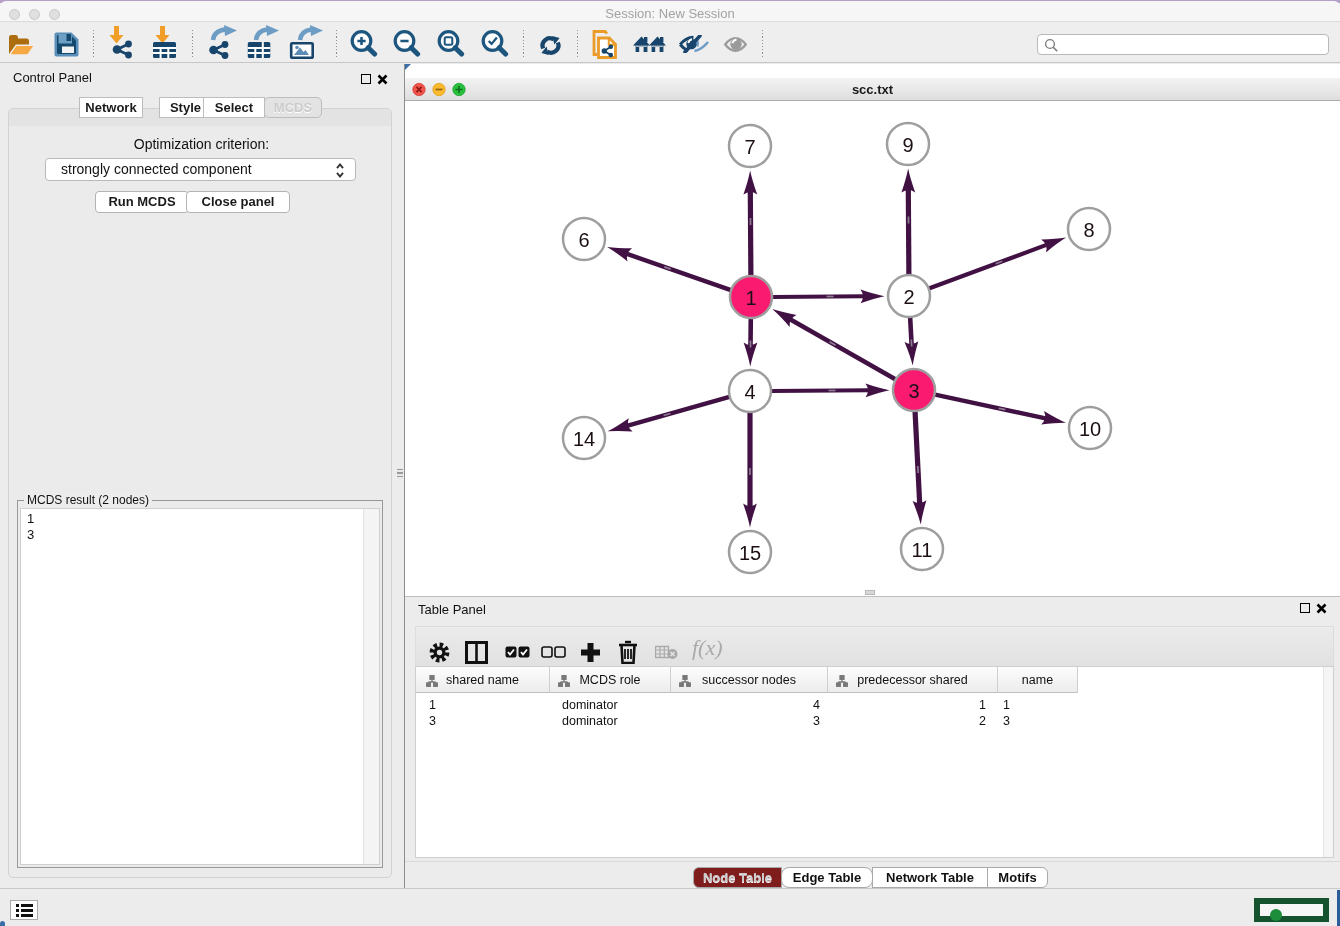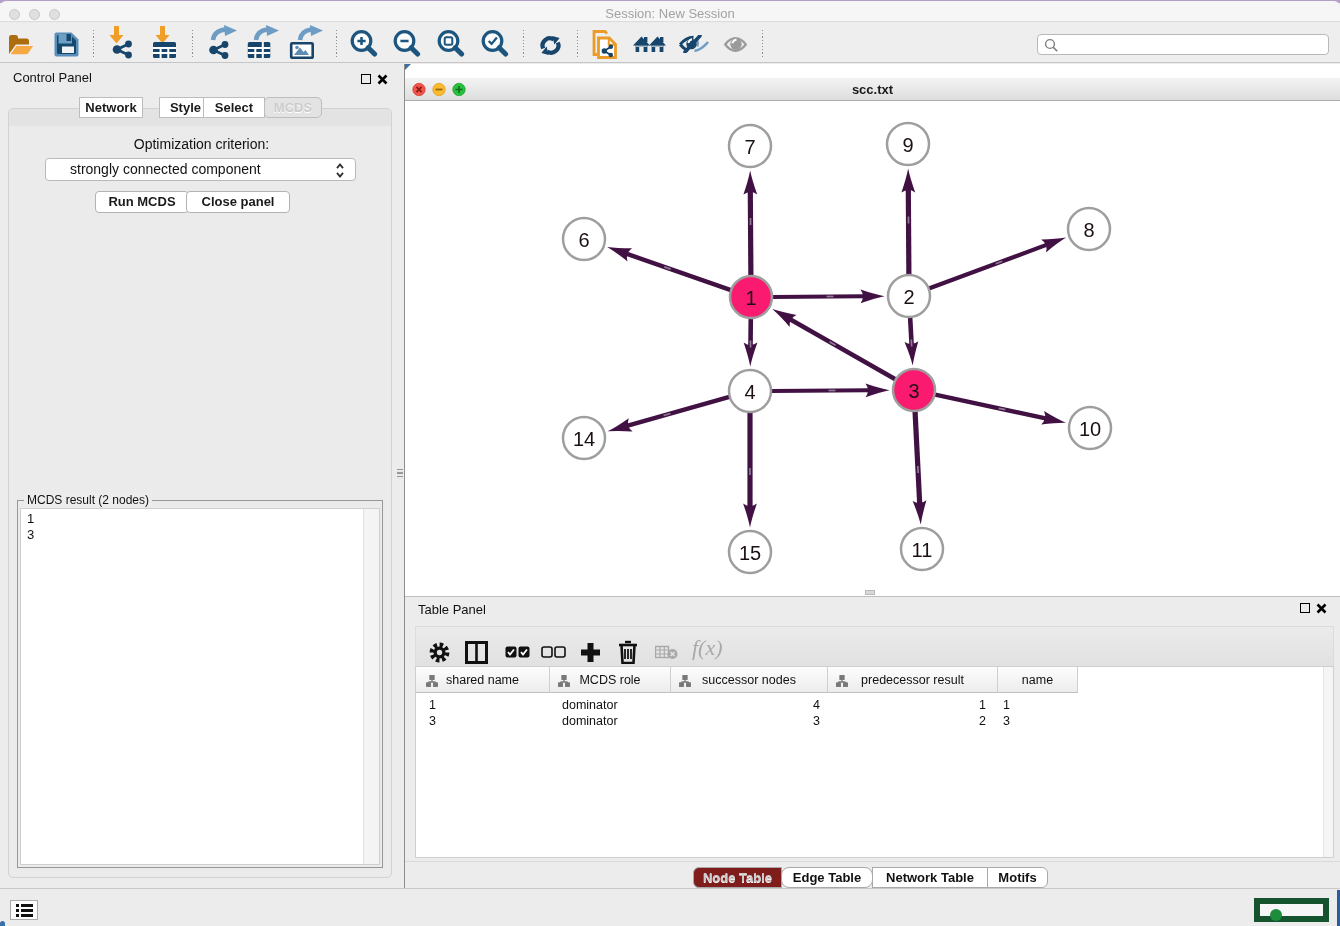--- a/index.html
+++ b/index.html
@@ -15,21 +15,21 @@
 #search { left:1037px; top:11px; width:292px; height:21px; background:#fff; border:1px solid #b9b9b9; border-radius:4px; }
 
 #cpanel { left:0; top:64px; width:403px; height:827px; background:#ececec; }
 #cp-title { left:13px; top:6px; font-size:13px; color:#111; }
 .flt { position:absolute; width:10px; height:10px; border:1.6px solid #000; background:transparent; }
 #cp-body { left:8px; top:44px; width:384px; height:770px; background:#ebebeb; border:1px solid #d2d2d2; border-radius:5px; }
 #cp-shade { left:9px; top:45px; width:382px; height:17px; background:#e3e3e3; border-radius:5px 5px 0 0; }
 .tab { position:absolute; top:33px; height:21px; background:#fff; border:1px solid #bdbdbd; font-size:13px; font-weight:bold; color:#1a1a1a; text-align:center; line-height:19px; }
 #tab-mcds { background:#e3e3e3; color:#cbcbcb; text-shadow:0 1px 0 #fff; border-radius:5px; }
 #optlabel { left:0; top:72px; width:403px; text-align:center; font-size:14px; color:#111; }
-#optsel { left:45px; top:94px; width:311px; height:23px; background:#fff; border:1px solid #b9b9b9; border-radius:4px; font-size:14px; color:#111; line-height:21px; padding-left:24px; }
+#optsel { left:45px; top:94px; width:311px; height:23px; background:#fff; border:1px solid #b9b9b9; border-radius:4px; font-size:14px; color:#111; line-height:21px; padding-left:15px; }
 .btn { position:absolute; top:127px; height:22px; background:#fff; border:1px solid #b3b3b3; border-radius:4px; font-size:13px; font-weight:bold; color:#1a1a1a; text-align:center; line-height:20px; }
 #fieldset { left:17px; top:436px; width:366px; height:368px; border:1px solid #989898; }
 #fslabel { left:24px; top:429px; background:#ececec; padding:0 3px; font-size:12px; color:#111; }
 #fswhite { left:20px; top:444px; width:360px; height:357px; background:#fff; border:1px solid #cfcfcf; font-size:13px; color:#111; line-height:16px; padding:2px 0 0 6px; }
 #fsscroll { left:363px; top:445px; width:16px; height:355px; background:#f4f4f4; border-left:1px solid #e2e2e2; }
 
 #vline { left:403.5px; top:64px; width:1.4px; height:824px; background:#8c8c8c; }
 #netwin { left:405px; top:64px; width:935px; height:532px; background:#fff; }
 #nettitle { left:0; top:14px; width:935px; height:23px; background:linear-gradient(#f3f3f3,#dedede); border-bottom:1px solid #ababab; }
 #netname { left:0; top:4px; width:935px; text-align:center; font-size:13px; color:#1a1a1a; font-weight:bold; }
@@ -342,21 +342,21 @@
       <path d="M0.5,5 H13.5 M0.5,9 H13.5 M5,1.5 V12.5 M9.3,1.5 V12.5" stroke="#a9a9a9" stroke-width="1.2"></path>
       <circle cx="17.5" cy="9" r="5" fill="#a9a9a9"></circle>
       <path d="M15.5,7 L19.5,11 M19.5,7 L15.5,11" stroke="#e6e6e6" stroke-width="1.4"></path>
     </svg>
     <div class="abs" style="left:276px; top:8px; font-family:'Liberation Serif',serif; font-style:italic; font-size:22px; color:#a9a9a9;">f(x)</div>
   </div>
   <div class="abs" id="twhite">
     <div class="th" style="left:0;  width:134px;">shared name</div>
     <div class="th" style="left:134px; width:121px;">MCDS role</div>
     <div class="th" style="left:255px; width:157px;">successor nodes</div>
-    <div class="th" style="left:412px; width:170px;">predecessor result</div>
+    <div class="th" style="left:412px; width:170px;">predecessor shared</div>
     <div class="th" style="left:582px; width:80px;">name</div>
     <svg class="abs hico" style="left:10px;" width="12" height="12" viewBox="0 0 12 12">
         <use href="#hic"></use>
       </svg>
     <svg class="abs hico" style="left:142px;" width="12" height="12" viewBox="0 0 12 12">
         <use href="#hic"></use>
       </svg>
     <svg class="abs hico" style="left:263px;" width="12" height="12" viewBox="0 0 12 12">
         <use href="#hic"></use>
       </svg>

